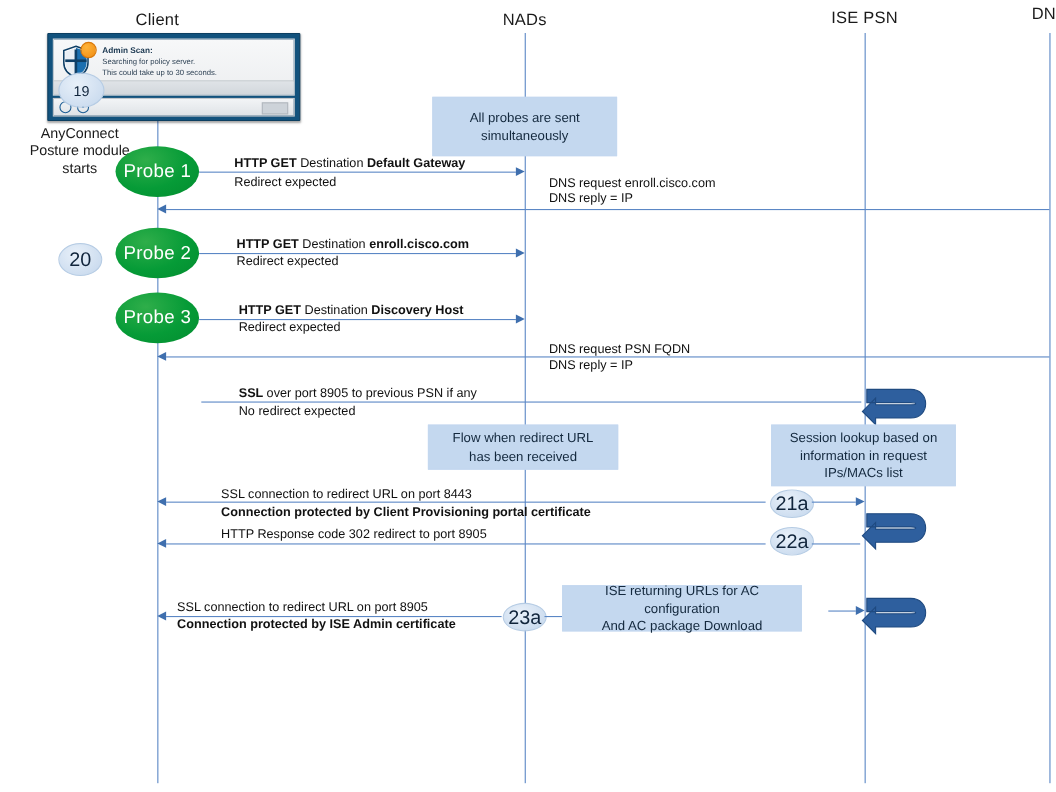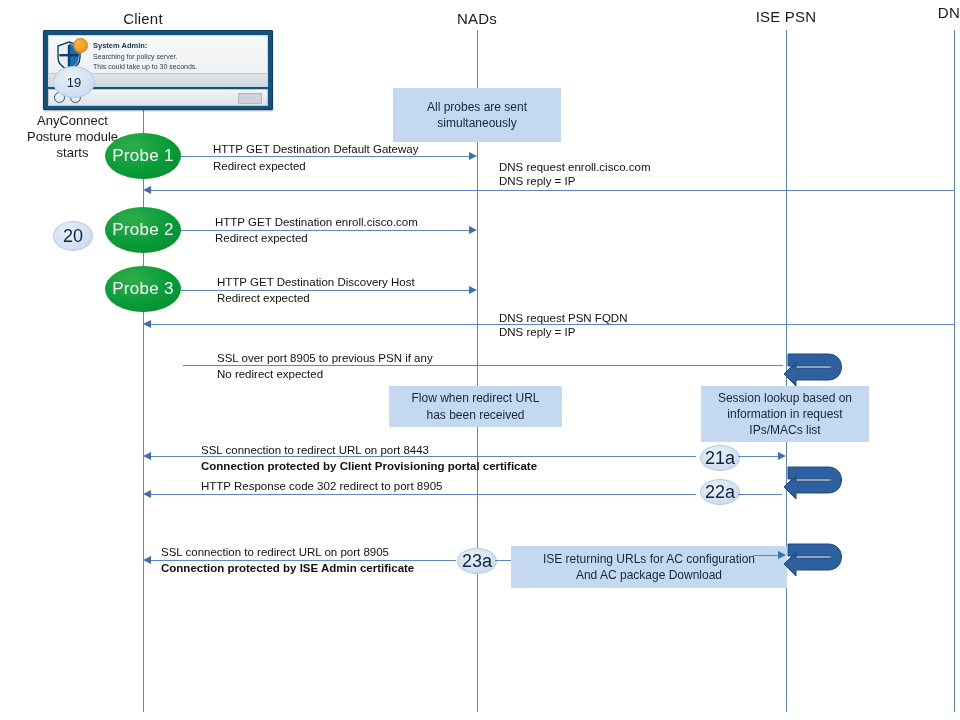--- a/index.html
+++ b/index.html
@@ -99,21 +99,21 @@
     position:absolute;width:0;height:0;
     border-top:4.5px solid transparent;border-bottom:4.5px solid transparent;
   }
   .arrow-head.right{border-left:8px solid #3f6fae;}
   .arrow-head.left{border-right:8px solid #3f6fae;}
 
   
   .msg{
     position:absolute;font-size:11.5px;color:#111;white-space:nowrap;line-height:1.3;
   }
-  .msg b{font-weight:normal;}
+  .msg b{font-weight:bold;}
   .msg.b{font-weight:bold;}
 
   .side-note{
     position:absolute;font-size:13px;color:#1a1a1a;text-align:center;
     line-height:1.28;white-space:nowrap;
   }
 
   .uturn{position:absolute;}
 </style>
 </head>
@@ -136,21 +136,21 @@
       <div class="ac-shield">
         <svg width="26" height="30" viewBox="0 0 26 30">
           <path d="M13 1 L24 5 L24 16 C24 23 19 27 13 29 C7 27 2 23 2 16 L2 5 Z" fill="#ffffff" stroke="#0f3f66" stroke-width="1.4"></path>
           <path d="M13 2.4 L22.7 6 L22.7 16 C22.7 22.2 18.2 25.9 13 27.6 Z" fill="#1b6fb0"></path>
           <path d="M13 2.4 L3.3 6 L3.3 16 C3.3 22.2 7.8 25.9 13 27.6 Z" fill="#e9eef4"></path>
           <rect x="3.3" y="13" width="19.4" height="2.4" fill="#0f3f66"></rect>
           <rect x="11.8" y="4" width="2.4" height="23" fill="#0f3f66"></rect>
         </svg>
       </div>
       <div class="ac-badge-dot"></div>
-      <div class="ac-title">System Admin:</div>
+      <div class="ac-title">Admin Scan:</div>
       <div class="ac-line1">Searching for policy server.</div>
       <div class="ac-line2">This could take up to 30 seconds.</div>
       <div class="ac-progress"></div>
     </div>
     <div class="ac-footer">
       <div class="ac-gear"></div>
       <div class="ac-info"></div>
       <div class="ac-minibtn"></div>
     </div>
   </div>
@@ -253,21 +253,21 @@
   <div class="num-badge" style="left:675px;top:479px;width:38px;height:24px;">22a</div>
   <div class="arrow-line" style="left:713px;top:494px;width:44px"></div>
 
   <div class="arrow-line" style="left:126px;top:560px;width:305px"></div>
   <div class="arrow-head left" style="left:118px;top:555.5px"></div>
   <div class="msg" style="left:136px;top:545px">SSL connection to redirect URL on port 8905</div>
   <div class="msg b" style="left:136px;top:561px">Connection  protected by ISE Admin certificate</div>
   <div class="num-badge" style="left:432px;top:548px;width:38px;height:24px;">23a</div>
   <div class="arrow-line" style="left:470px;top:560px;width:16px"></div>
 
-  <div class="callout" style="left:486px;top:546px;width:276px;height:42px">
+  <div class="callout" style="left:486px;top:532px;width:218px;height:42px">
     <span>ISE returning URLs for AC configuration</span>
     <span>And AC package Download</span>
   </div>
   <div class="arrow-line" style="left:728px;top:555px;width:25px"></div>
   <div class="arrow-head right" style="left:753px;top:550.5px"></div>
 
   <div class="uturn" style="left:757px;top:530px">
     <svg width="72" height="50" viewBox="0 0 72 50">
       <path d="M6 14 L46 14 C64 14 64 40 46 40 L14 40 L14 46 L2 34 L14 22 L14 28 L46 28 C52 28 52 26 46 26 L6 26 Z" fill="#2e5f9e" stroke="#1f4a80" stroke-width="1"></path>
     </svg>

